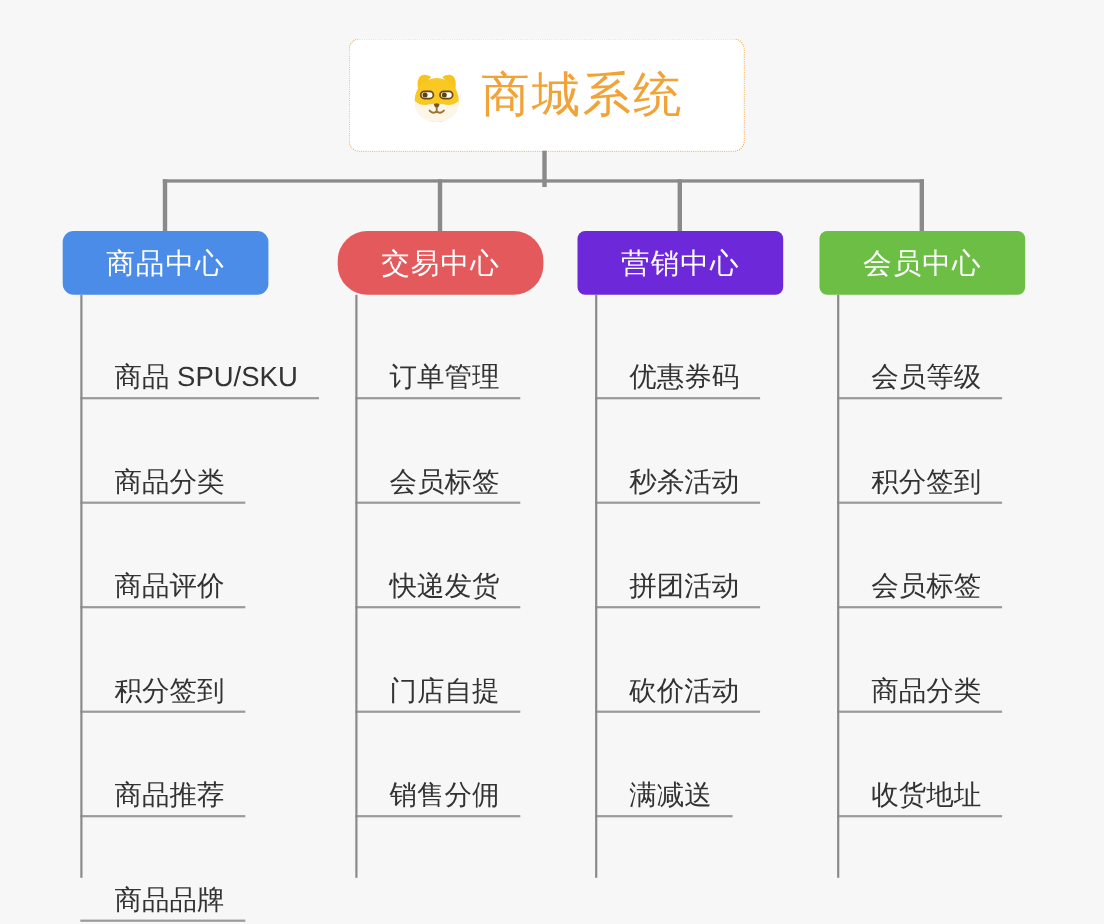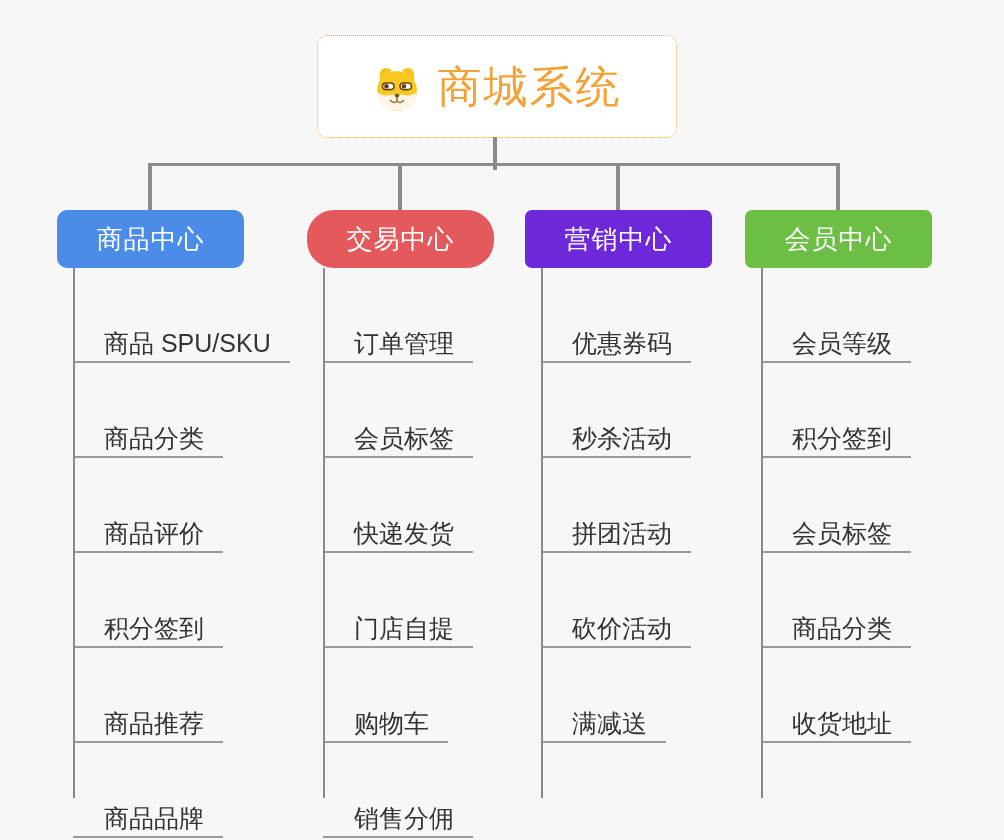--- a/index.html
+++ b/index.html
@@ -135,23 +135,20 @@
           <div class="leaf-row">
         <span class="leaf">会员标签</span>
       </div>
           <div class="leaf-row">
         <span class="leaf">快递发货</span>
       </div>
           <div class="leaf-row">
         <span class="leaf">门店自提</span>
       </div>
           <div class="leaf-row">
-        <span class="leaf">购物车</span>
-      </div>
-          <div class="leaf-row">
         <span class="leaf">销售分佣</span>
       </div>
         </div>
   </div>
       <div class="branch b2">
     <div class="branch-stem"></div>
     <div class="branch-box" style="background: #6d28d9;">
       <span>营销中心</span>
     </div>
     <div class="children">

